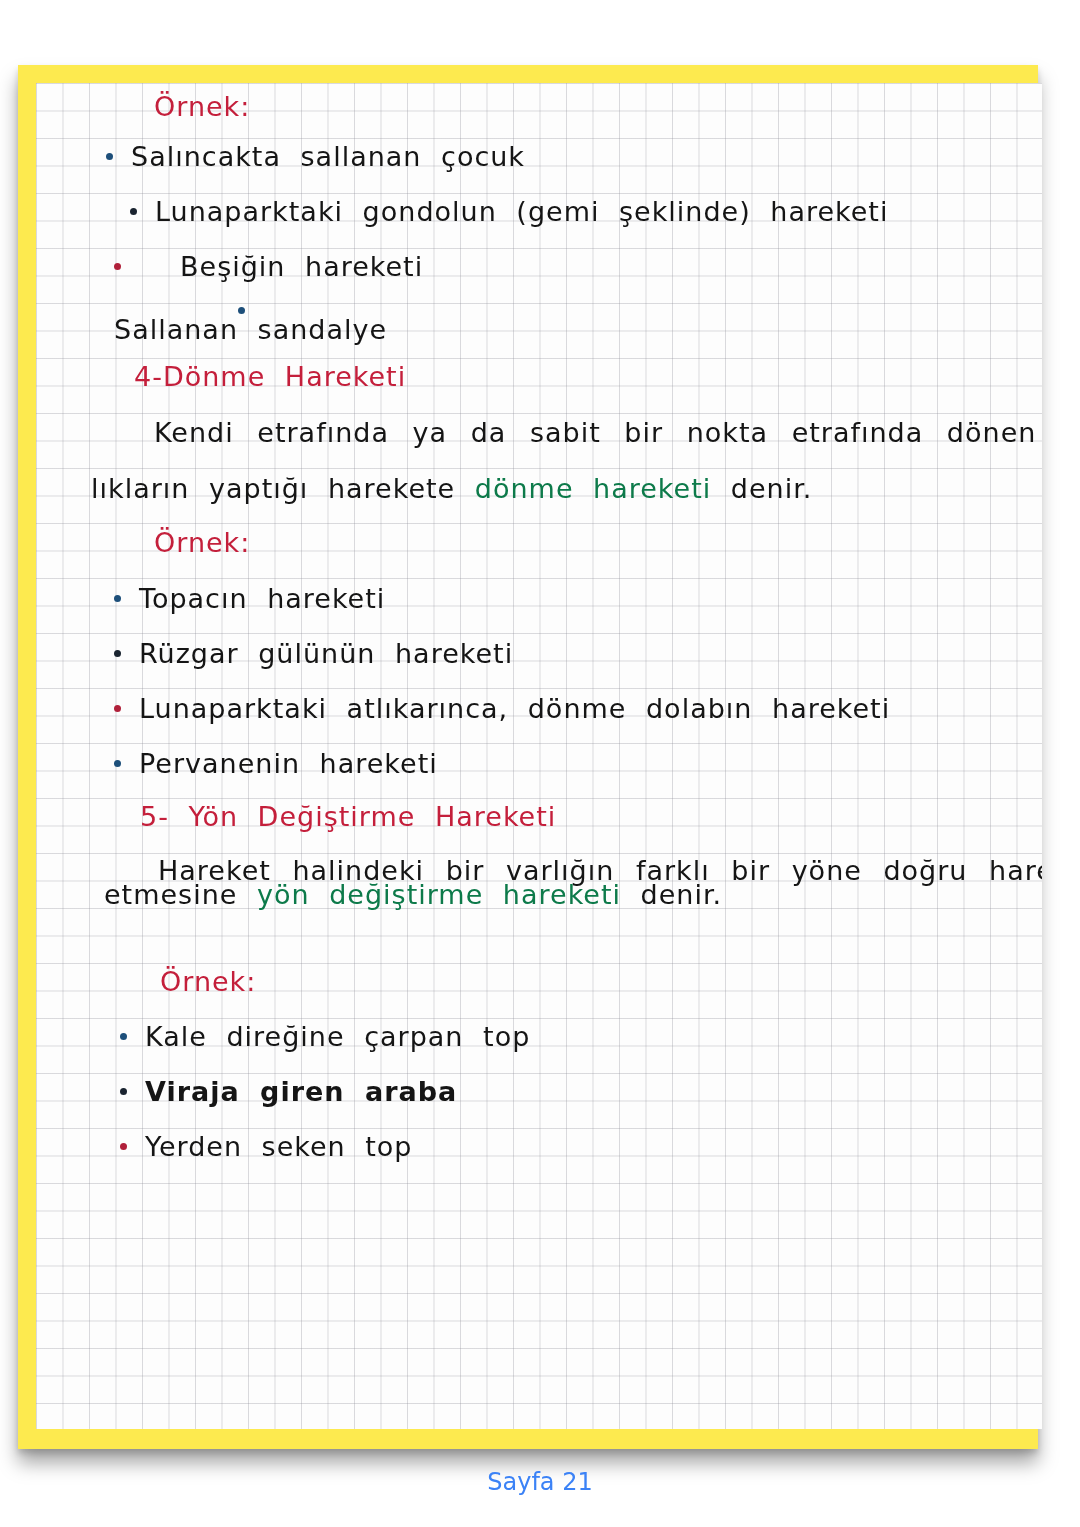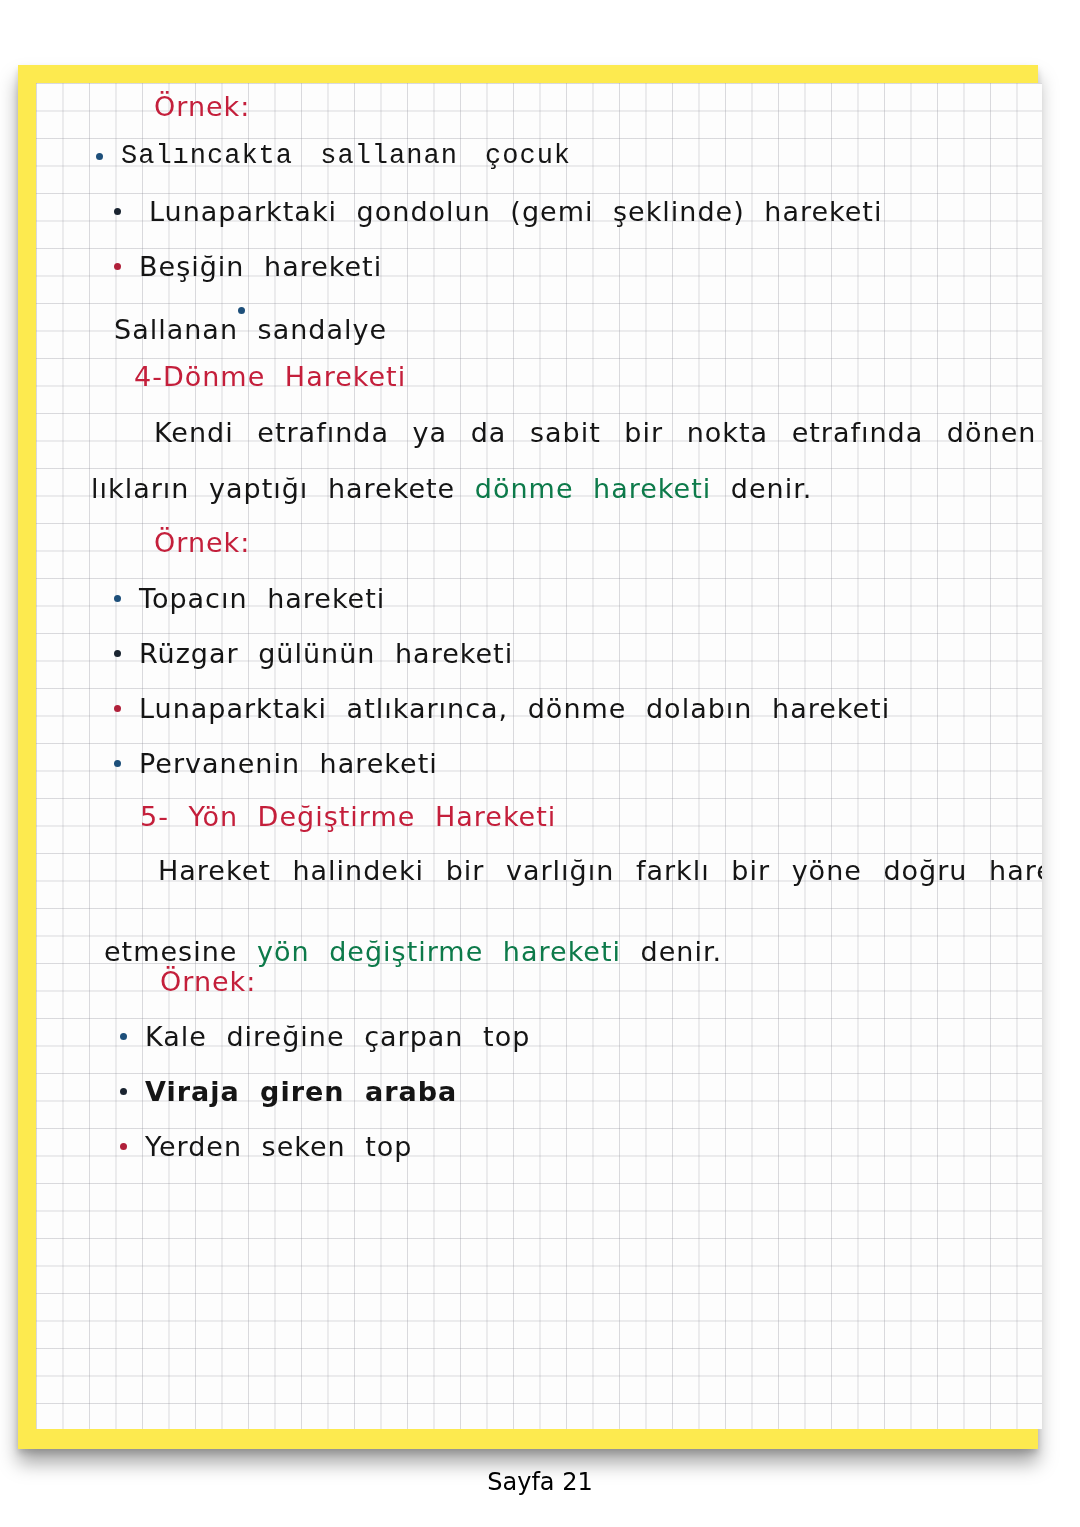--- a/index.html
+++ b/index.html
@@ -48,40 +48,40 @@
     margin-right: 18px;
     flex: none;
   }
   .footer {
     position: absolute;
     left: 0; width: 1080px;
     top: 1468px;
     text-align: center;
     font-family: "DejaVu Sans", sans-serif;
     font-size: 24px;
-    color: #000000;
+    color: #3b82f6;
   }
 </style>
 </head>
 <body>
 
 <div class="frame">
   <div class="paper">
 
     <div class="line red" style="left:118px; top:8px;">Örnek:</div>
 
-    <div class="line bullet-item" style="left:60px; top:58px;font-family:Liberation Mono, monospace;">
+    <div class="line bullet-item" style="left:70px; top:58px;">
       <span class="dot" style="background:#1d4f7a"></span>
       <span>Salıncakta sallanan çocuk</span>
     </div>
-    <div class="line bullet-item" style="left:78px; top:113px;gap:10px;">
+    <div class="line bullet-item" style="left:94px; top:113px;">
       <span class="dot" style="background:#1a2430"></span>
       <span>Lunaparktaki gondolun (gemi şeklinde) hareketi</span>
     </div>
-    <div class="line bullet-item" style="left:78px; top:168px;">
+    <div class="line bullet-item" style="left:78px; top:168px;gap:41px;">
       <span class="dot" style="background:#b0203a"></span>
       <span>Beşiğin hareketi</span>
     </div>
     <div class="line bullet-item" style="left:78px; top:224px;flex-direction:column;">
       <span class="dot" style="background:#1d4f7a"></span>
       <span>Sallanan sandalye</span>
     </div>
 
     <div class="line red" style="left:98px; top:278px;">4-Dönme Hareketi</div>
 
@@ -107,21 +107,21 @@
       <span>Lunaparktaki atlıkarınca, dönme dolabın hareketi</span>
     </div>
     <div class="line bullet-item" style="left:78px; top:665px;">
       <span class="dot" style="background:#1d4f7a"></span>
       <span>Pervanenin hareketi</span>
     </div>
 
     <div class="line red" style="left:104px; top:718px;">5- Yön Değiştirme Hareketi</div>
 
     <div class="line" style="left:122px; top:772px; word-spacing:12px;">Hareket halindeki bir varlığın farklı bir yöne doğru hareket</div>
-    <div class="line" style="left:68px; top:853px;">
+    <div class="line" style="left:68px; top:796px;">
       <span>etmesine</span>
       <span class="green">yön değiştirme hareketi</span>
       <span>denir.</span>
     </div>
 
     <div class="line red" style="left:124px; top:883px;">Örnek:</div>
 
     <div class="line bullet-item" style="left:84px; top:938px;text-align:center;">
       <span class="dot" style="background:#1d4f7a"></span>
       <span>Kale direğine çarpan top</span>

